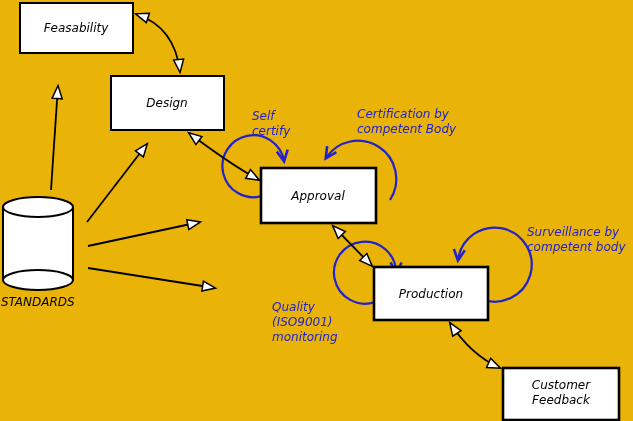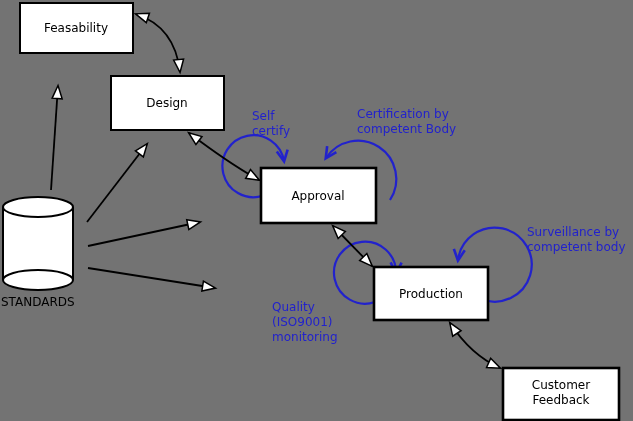--- a/index.html
+++ b/index.html
@@ -8,21 +8,22 @@
     background: #ffffff;
     width: 633px;
     height: 421px;
     overflow: hidden;
     font-family: "DejaVu Sans", sans-serif;
   }
   #stage {
     position: relative;
     width: 633px;
     height: 421px;
-    background: #737373;
+    background: #eab308;
+    font-style: italic;
   }
   svg text {
     font-family: "DejaVu Sans", sans-serif;
     font-size: 12px;
     fill: #000000;
   }
   svg text.blue {
     fill: #2222cc;
   }
   .box {

